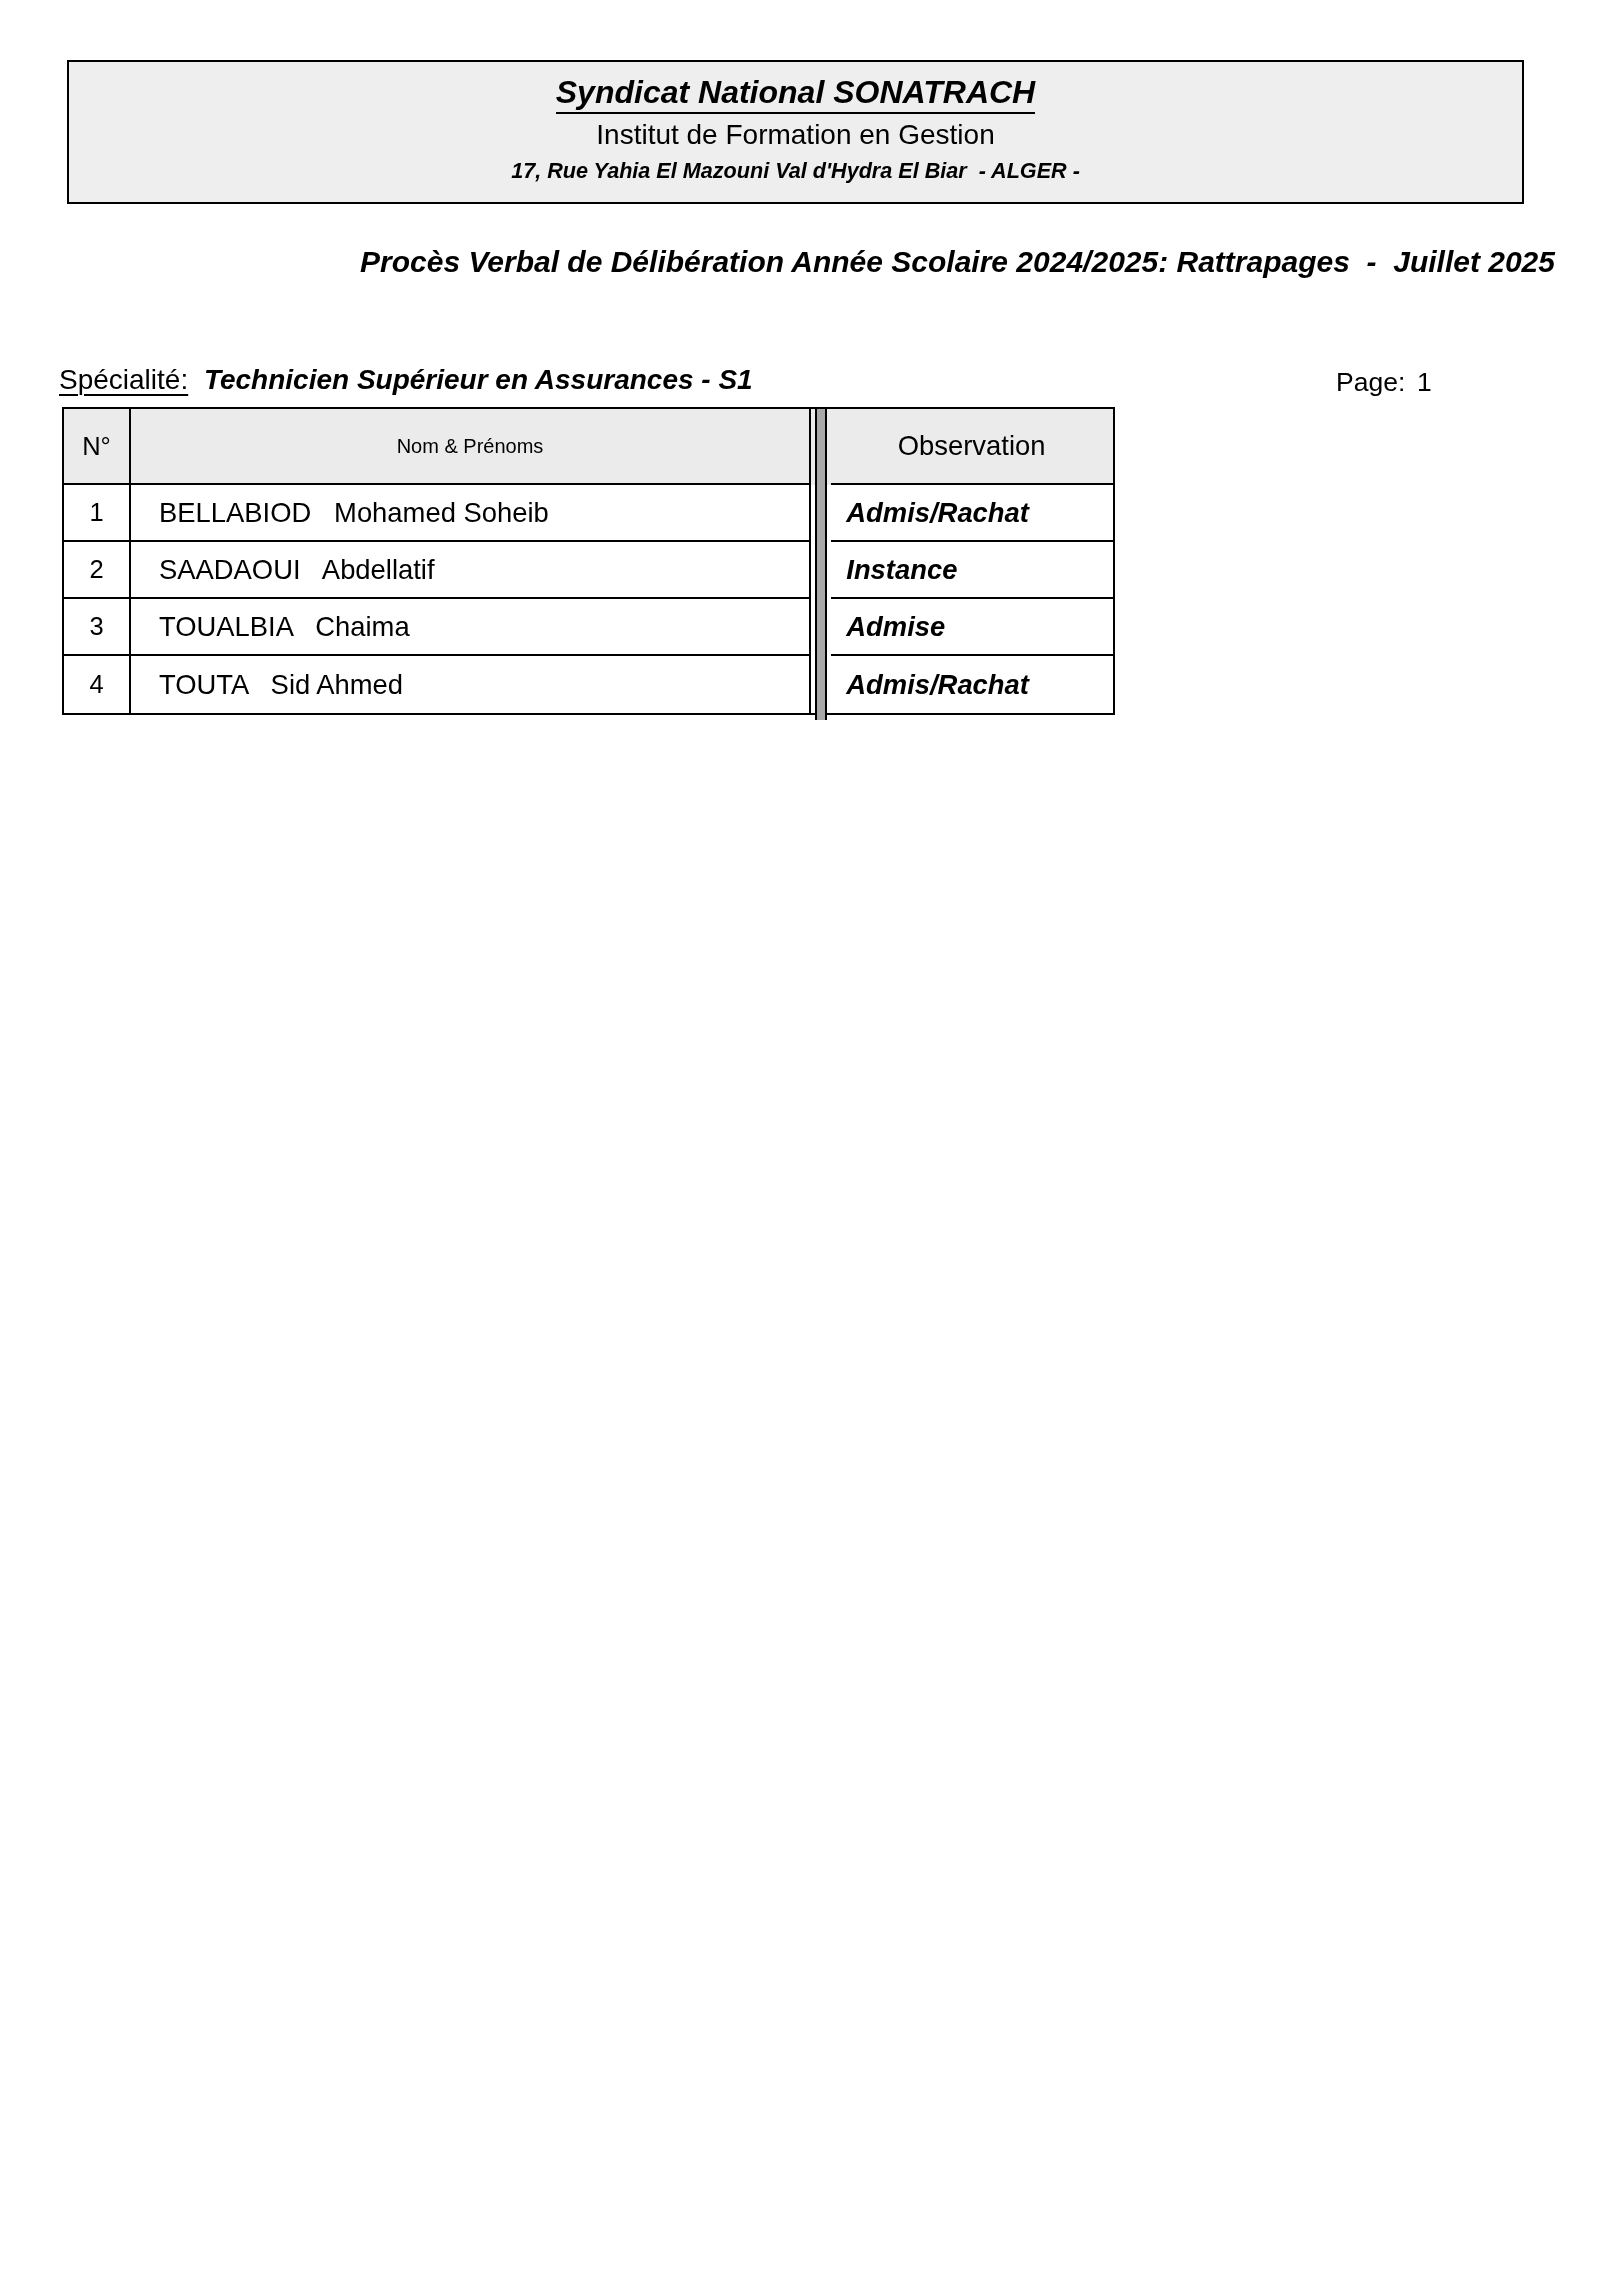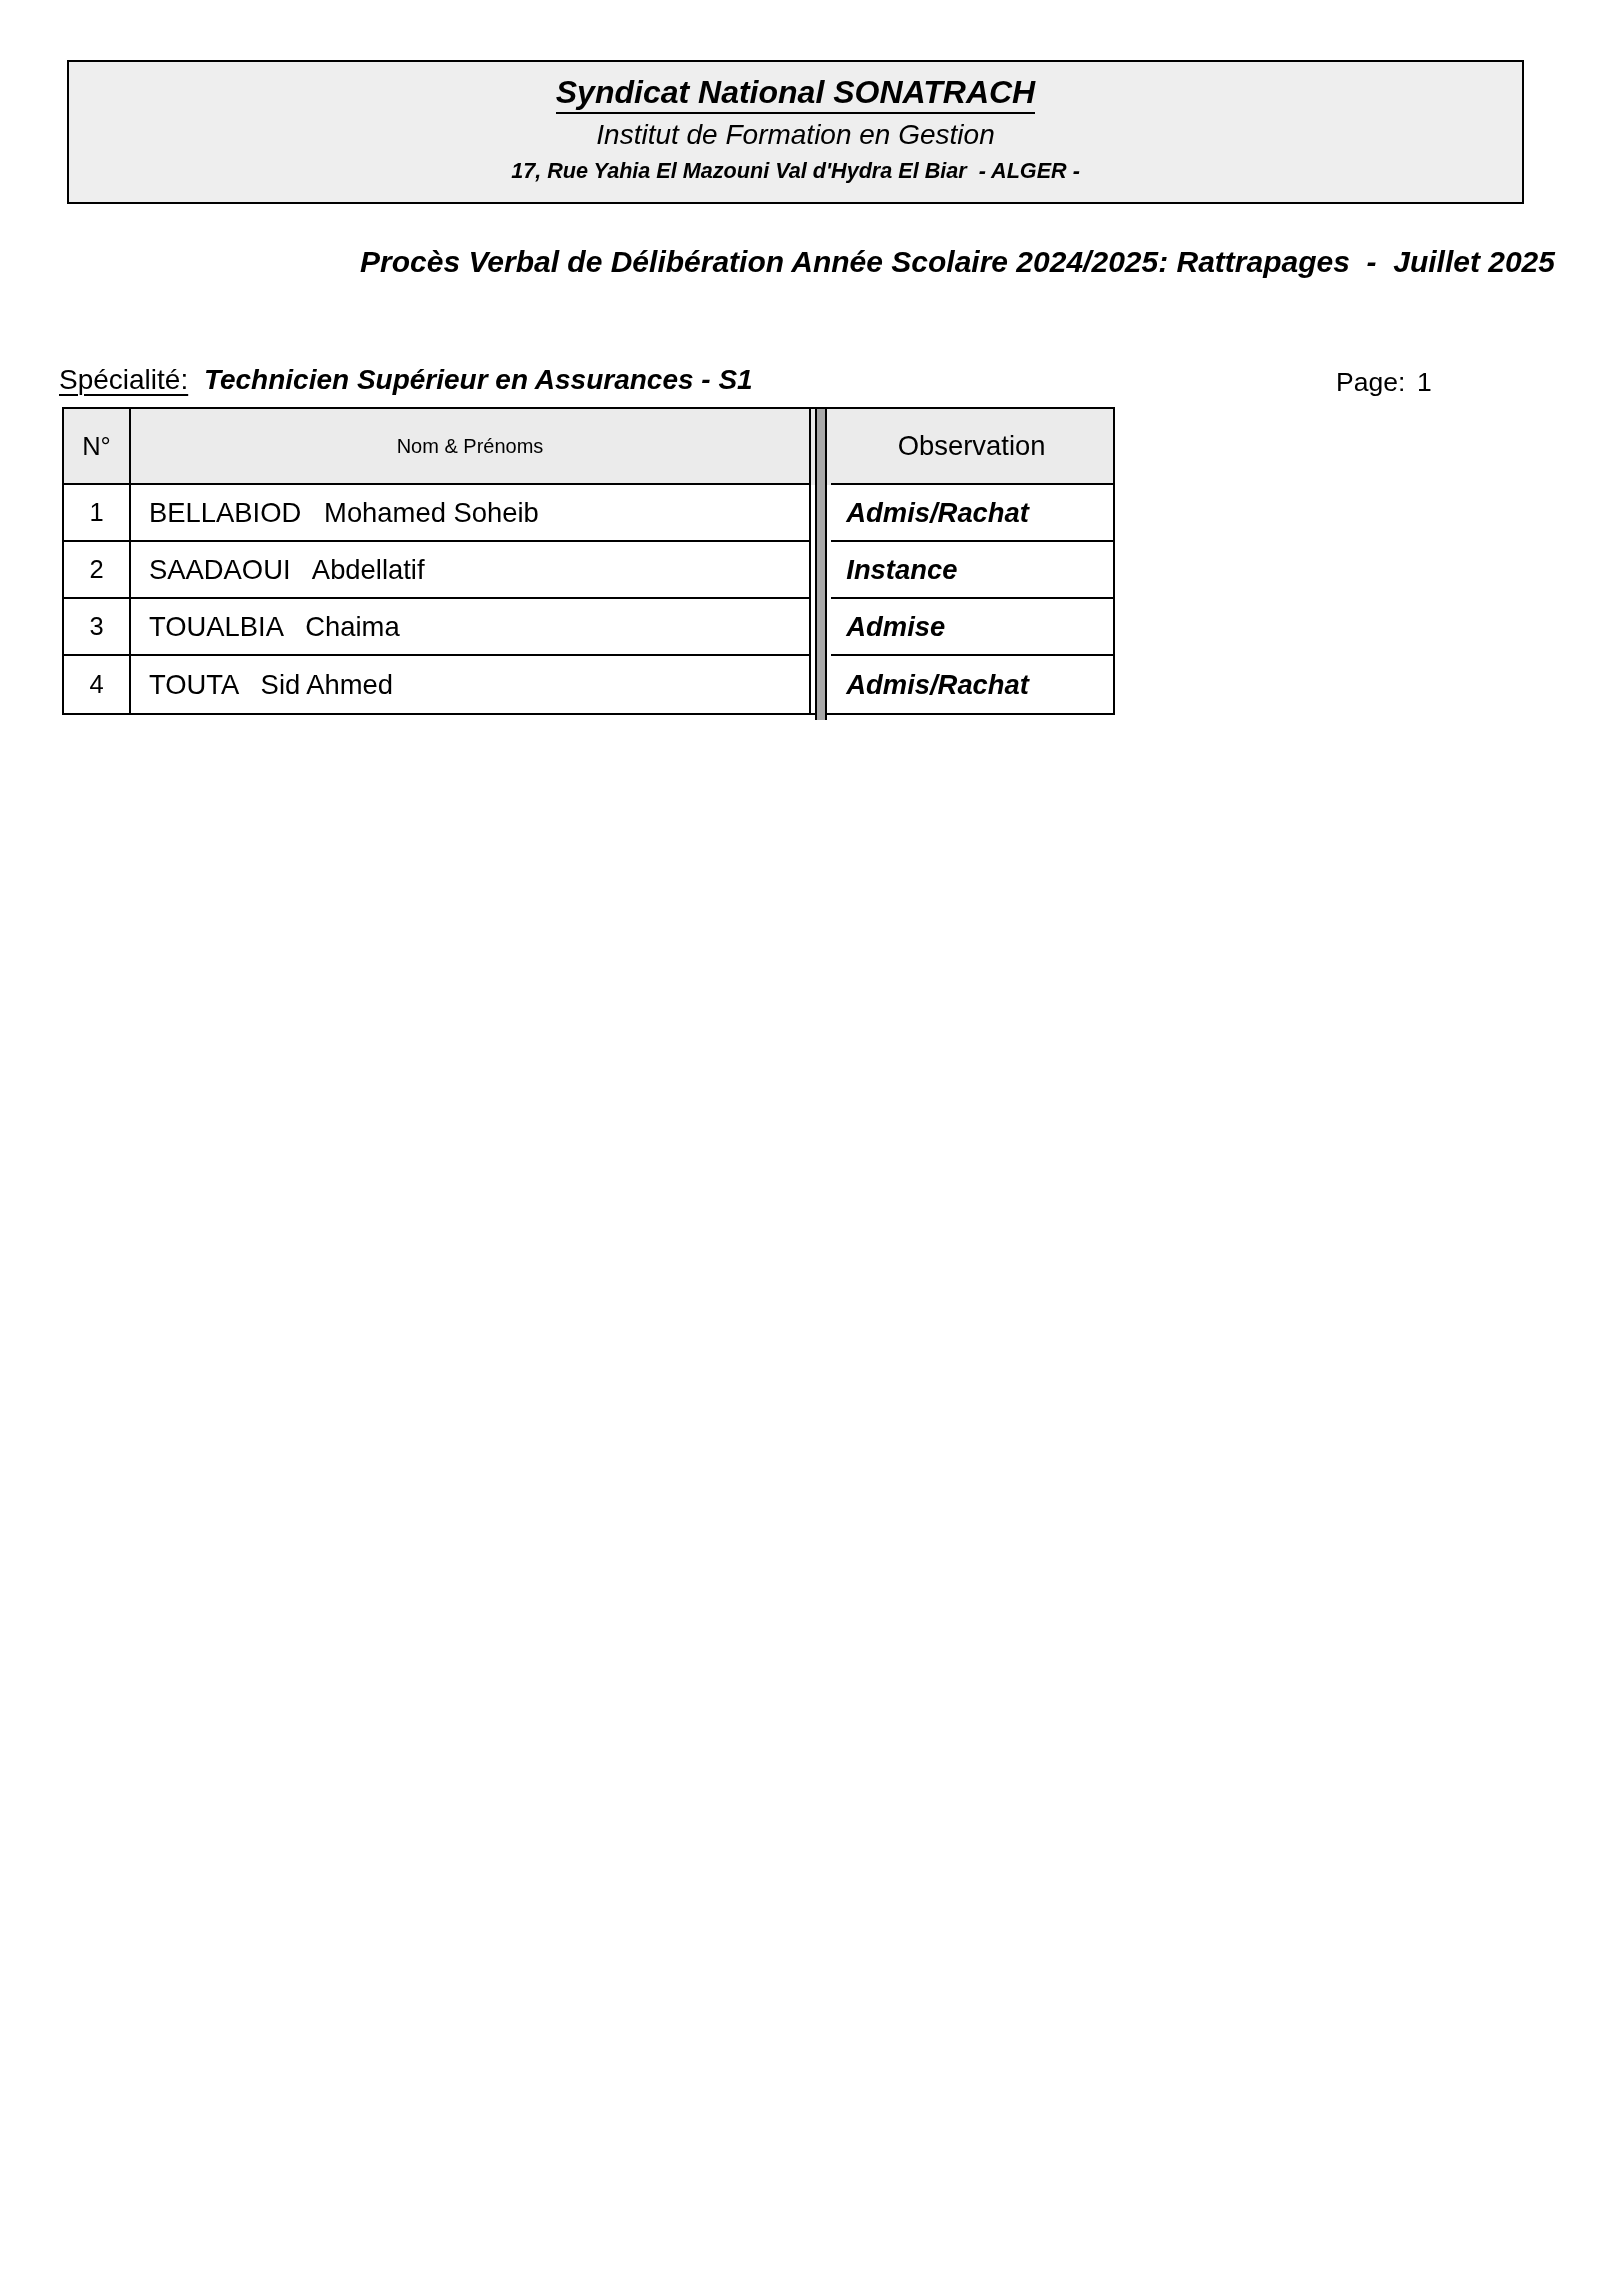--- a/index.html
+++ b/index.html
@@ -21,21 +21,21 @@
     border: 2.9px solid #000;
     display: flex; flex-direction: column; align-items: center;
     padding-top: 11.8px;
   }
   .org-name {
     font-size: 32px; font-weight: bold; font-style: italic;
     border-bottom: 2.9px solid #000; padding-bottom: 1px;
     line-height: 1.15;
   }
   .institute-name {
-    font-size: 28px; font-style: italic; margin-top: 6.9px; line-height: 1.1;
+    font-size: 28px; margin-top: 6.9px; line-height: 1.1;
   }
   .institute-address {
     font-size: 21.6px; font-weight: bold; font-style: italic; margin-top: 8px;
     white-space: pre; line-height: 1.1;
   }
 
   
   .doc-title {
     position: absolute; left: 98px; top: 245px; width: 1457px;
     text-align: right;
@@ -69,21 +69,21 @@
     grid-template-rows: 76px repeat(4, 57px);
     background: #fff;
   }
   .cell {
     display: flex; align-items: center;
     box-sizing: border-box;
     overflow: visible;
   }
   .hcell { background: #ebebeb; font-size: 24.5px; }
   .c-num  { justify-content: center; border-right: 2px solid #000; font-size: 25.5px; }
-  .c-name { padding-left: 18px; border-right: 2px solid #000; font-size: 27.4px; white-space: pre; }
+  .c-name { padding-left: 28px; border-right: 2px solid #000; font-size: 27.4px; white-space: pre; }
   .h-name { justify-content: center; padding-left: 0; font-size: 20px; }
   .c-obs  { padding-left: 15.7px; font-size: 27.4px; }
   .c-obs.value { font-weight: bold; font-style: italic; }
   .h-obs  { justify-content: center; padding-left: 0; font-weight: normal; font-style: normal; }
   .rule   { border-bottom: 2px solid #000; }
   .c-div  { position: relative; }
   .divider-bar {
     position: absolute; left: 3.9px; top: 0; bottom: 0; width: 11.8px;
     box-sizing: border-box;
     background: #a8a8a8;

